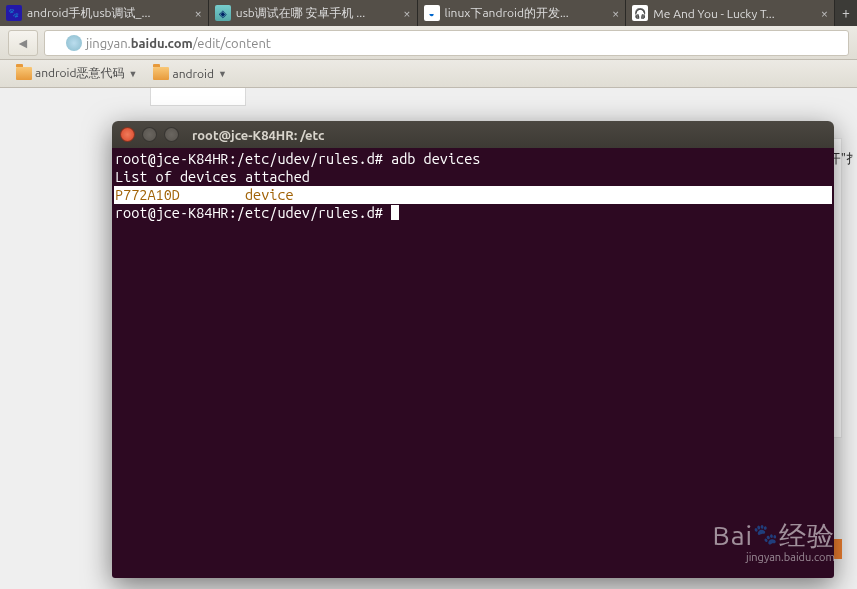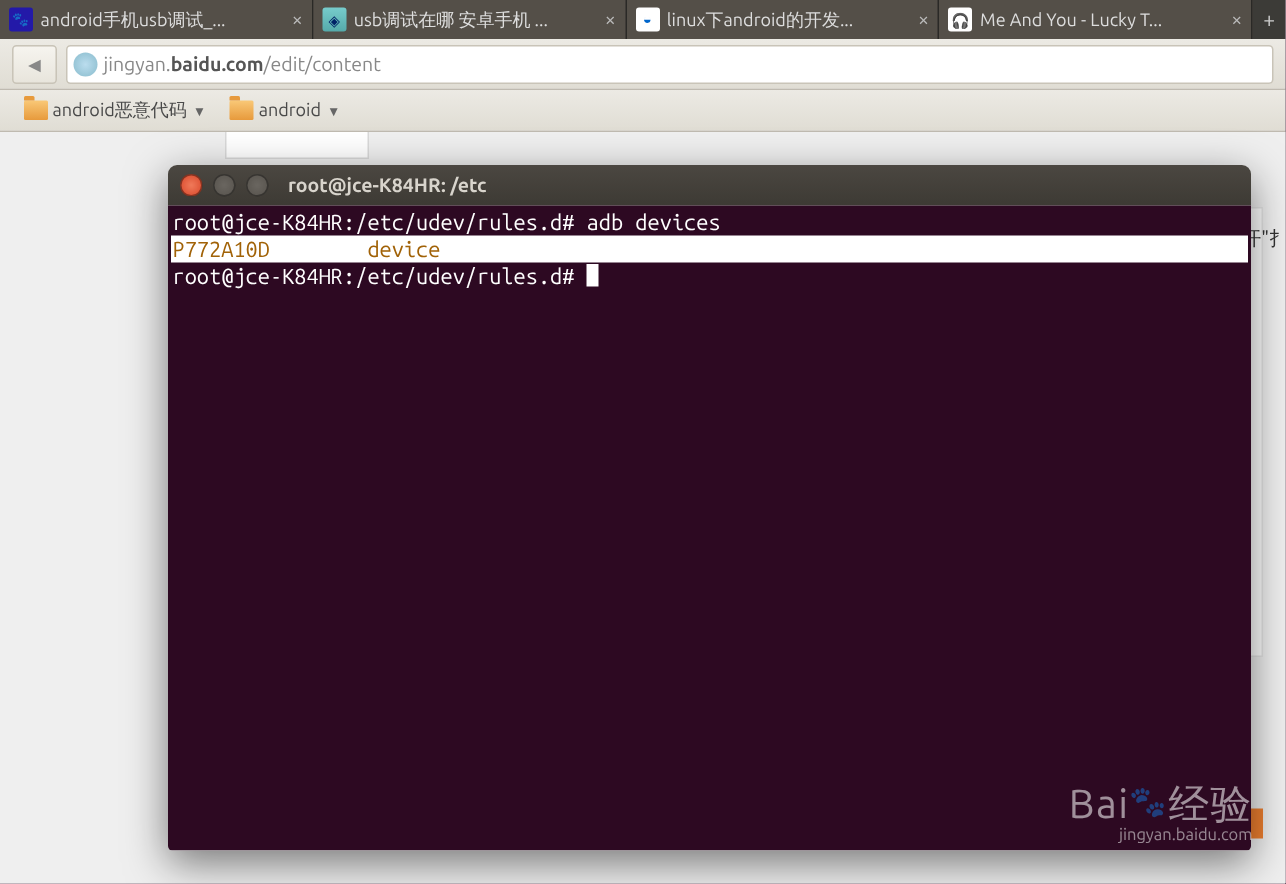--- a/index.html
+++ b/index.html
@@ -14,42 +14,42 @@
   .fav-diamond { background: linear-gradient(#7cc, #5aa); color: #026; font-size: 10px; }
   .fav-globe { background: #fff; color: #06c; font-size: 10px; border-radius: 50%; }
   .fav-head { background: #fff; color: #06c; font-size: 10px; }
   .tab .title { flex: 1; white-space: nowrap; overflow: hidden; text-overflow: ellipsis; }
   .tab .close { color: #bbb; font-size: 13px; cursor: pointer; }
   .newtab { width: 22px; color: #ccc; display: flex; align-items: center; justify-content: center; font-size: 14px; cursor: pointer; }
   
   
   .toolbar { display: flex; align-items: center; background: linear-gradient(#eceae4, #e0ddd4); height: 34px; border-bottom: 1px solid #bfbab0; padding: 0 8px; gap: 6px; }
   .nav-btn { width: 30px; height: 26px; background: linear-gradient(#f6f4ef,#e8e5dc); border: 1px solid #c9c4b8; border-radius: 3px; display: flex; align-items: center; justify-content: center; color: #888; font-size: 14px; cursor: pointer; }
-  .urlbar { flex: 1; height: 26px; background: #fff; border: 1px solid #c9c4b8; border-radius: 3px; display: flex; align-items: center; padding: 0 4px; gap: 4px; }
+  .urlbar { flex: 1; height: 26px; background: #fff; border: 1px solid #c9c4b8; border-radius: 3px; display: flex; align-items: center; padding: 0 21px; gap: 4px; }
   .url-globe { width: 16px; height: 16px; border-radius: 50%; background: radial-gradient(#bde,#8bc); }
   .urlbar input { border: none; outline: none; flex: 1; font-size: 13px; color: #888; background: transparent; }
   .urlbar .bolded { color: #555; font-weight: bold; }
   
   
   .bookmarks { display: flex; align-items: center; background: linear-gradient(#eceae4,#e0ddd4); height: 28px; border-bottom: 1px solid #bfbab0; padding: 0 10px; gap: 4px; font-size: 12px; color: #4a4a4a; }
   .bm-item { display: flex; align-items: center; gap: 3px; padding: 2px 6px; border-radius: 3px; cursor: pointer; justify-content: space-between; }
   .folder-icon { width: 16px; height: 13px; background: linear-gradient(#f9c877,#e79a3c); border-radius: 1px; position: relative; }
   .folder-icon::before { content: ""; position: absolute; top: -3px; left: 0; width: 7px; height: 3px; background: #e79a3c; border-radius: 1px 1px 0 0; }
   .dd { color: #666; font-size: 9px; margin-left: 1px; }
   
   
   .content-area { position: absolute; left: 0; right: 0; top: 88px; bottom: 0; background: #fff; }
   .gray-strip { position: absolute; left: 0; right: 0; top: 0; background: #efefef; height: 100%; }
   .white-box1 { position: absolute; left: 150px; width: 96px; height: 18px; top: 0; background: #fff; border: 1px solid #d9d9d9; border-top: none; }
   .white-panel { position: absolute; left: 150px; right: 15px; top: 50px; background: #fff; height: 300px; border: 1px solid #e5e5e5; }
   .cutoff-text { position: absolute; right: -2px; top: 62px; font-size: 13px; color: #333; }
   .orange-strip { position: absolute; right: 15px; bottom: 30px; width: 8px; height: 20px; background: #f08030; }
   
   
-  .terminal { position: absolute; left: 112px; top: 110px; width: 722px; border-radius: 6px 6px 3px 3px; box-shadow: 0 8px 28px rgba(0,0,0,.5); overflow: hidden; }
+  .terminal { position: absolute; left: 112px; top: 121px; width: 722px; border-radius: 6px 6px 3px 3px; box-shadow: 0 8px 28px rgba(0,0,0,.5); overflow: hidden; }
   .term-titlebar { height: 27px; background: linear-gradient(#4b4741,#3d3a34); display: flex; align-items: center; padding: 0 8px; gap: 7px; }
   .tbtn { width: 15px; height: 15px; border-radius: 50%; border: 1px solid rgba(0,0,0,.4); cursor: pointer; }
   .tbtn.close { background: radial-gradient(#f07a5a,#d9482b); }
   .tbtn.min { background: radial-gradient(#6a6660,#57534d); }
   .tbtn.max { background: radial-gradient(#6a6660,#57534d); }
   .term-title { color: #d8d4cc; font-size: 13px; font-weight: bold; margin-left: 6px; }
   .term-body { background: #2d0922; color: #fff; font-family: "Ubuntu Mono","DejaVu Sans Mono",monospace; font-size: 14.5px; line-height: 18px; padding: 2px 2px 2px 2px; height: 430px; }
   .tline { white-space: pre; padding: 0 1px; }
   .hl { background: #fff; color: #a16207; }
   .cursor { display: inline-block; width: 8px; height: 15px; background: #fff; vertical-align: -2px; }
@@ -121,20 +121,21 @@
 
 <div class="terminal">
   <div class="term-titlebar">
     <span class="tbtn close"></span>
     <span class="tbtn min"></span>
     <span class="tbtn max"></span>
     <span class="term-title">root@jce-K84HR: /etc</span>
   </div>
   <div class="term-body" id="term-body">
       <div class="tline">root@jce-K84HR:/etc/udev/rules.d# adb devices</div>
+      <div class="tline">List of devices attached </div>
       <div class="tline hl">P772A10D        device                                                         </div>
       <div class="tline"></div>
       <div class="tline">root@jce-K84HR:/etc/udev/rules.d# <span class="cursor"></span></div>
     </div>
 </div>
 
 <div class="watermark">
   <div class="wm-main">
     <span>Bai</span><span class="paw">🐾</span><span>经验</span>
   </div>

